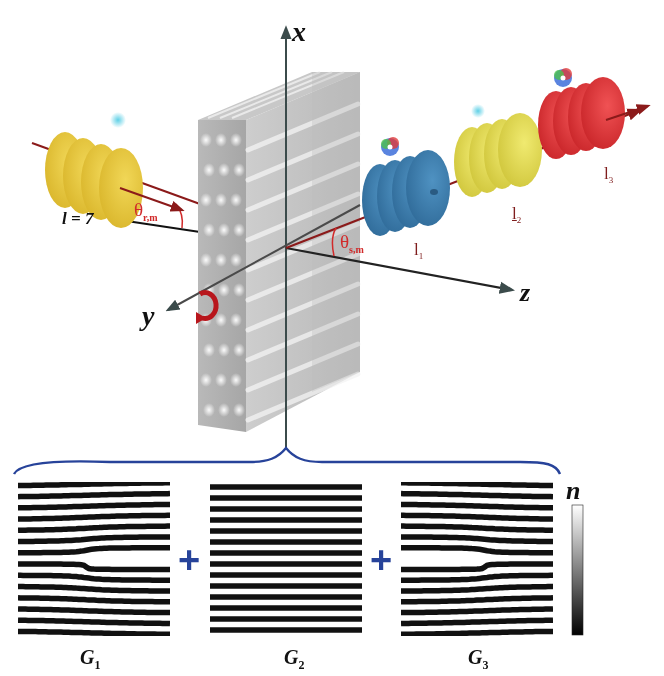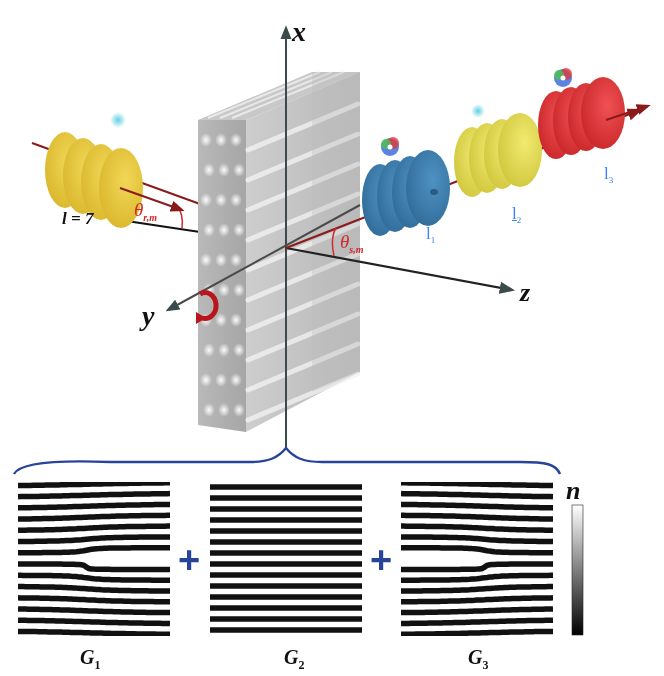--- a/index.html
+++ b/index.html
@@ -1,23 +1,23 @@
 <!DOCTYPE html>
 <html><head>
 <meta charset="utf-8">
 <style>
   html, body { margin:0; padding:0; background:#ffffff; }
   #stage { position:relative; width:664px; height:676px; overflow:hidden; background:#fff; font-family:"Liberation Serif","DejaVu Serif",serif; }
   svg { position:absolute; left:0; top:0; }
   .lbl { position:absolute; font-family:"Liberation Serif","DejaVu Serif",serif; font-style:italic; font-weight:bold; color:#111; line-height:1; white-space:nowrap; }
-  .angle { position:absolute; font-family:"Liberation Serif","DejaVu Serif",serif; font-style:italic; color:#d12a2a; white-space:nowrap; line-height:1; }
+  .angle { position:absolute; font-family:"Liberation Serif","DejaVu Serif",serif; color:#d12a2a; white-space:nowrap; line-height:1; }
   .angle sub { font-size:10px; font-weight:bold; }
   .glabel { position:absolute; font-family:"Liberation Serif","DejaVu Serif",serif; font-style:italic; font-weight:bold; font-size:20px; color:#111; }
   .glabel sub { font-size:12px; font-style:normal; }
-  .ol { position:absolute; font-family:"Liberation Serif","DejaVu Serif",serif; font-size:17px; color:#3b82f6; }
+  .ol { position:absolute; font-family:"Liberation Serif","DejaVu Serif",serif; font-size:17px; color:#7f1d1d; }
   .ol sub { font-size:9px; }
   .plus { position:absolute; color:#27439a; font-family:"Liberation Sans",sans-serif; font-weight:bold; font-size:38px; line-height:1; }
 </style>
 </head>
 <body>
 
 <div id="stage">
   <svg id="scene" width="664" height="676" viewBox="0 0 664 676">
     <defs>
       <linearGradient id="slabFront" x1="0" y1="0" x2="1" y2="0">
@@ -261,21 +261,21 @@
   </svg>
 
   <span class="lbl" style="left:292px;top:18px;font-size:28px;">x</span>
   <span class="lbl" style="left:142px;top:302px;font-size:28px;">y</span>
   <span class="lbl" style="left:520px;top:280px;font-size:26px;">z</span>
   <span class="lbl" style="left:62px;top:210px;font-size:17px;">l = 7</span>
 
   <span class="angle" style="left:134px;top:200px;font-size:19px;"><span>θ</span><sub>r,m</sub></span>
   <span class="angle" style="left:340px;top:232px;font-size:19px;"><span>θ</span><sub>s,m</sub></span>
 
-  <span class="ol" style="left:414px;top:224px;margin-left:12px;"><span>l</span><sub>1</sub></span>
+  <span class="ol" style="left:414px;top:240px;"><span>l</span><sub>1</sub></span>
   <span class="ol" style="left:512px;top:204px;text-decoration:underline;"><span>l</span><sub>2</sub></span>
   <span class="ol" style="left:604px;top:164px;"><span>l</span><sub>3</sub></span>
 
   <span class="plus" style="left:178px;top:541px;">+</span>
   <span class="plus" style="left:370px;top:541px;">+</span>
 
   <span class="glabel" style="left:80px;top:646px;"><span>G</span><sub>1</sub></span>
   <span class="glabel" style="left:284px;top:646px;"><span>G</span><sub>2</sub></span>
   <span class="glabel" style="left:468px;top:646px;"><span>G</span><sub>3</sub></span>
 

